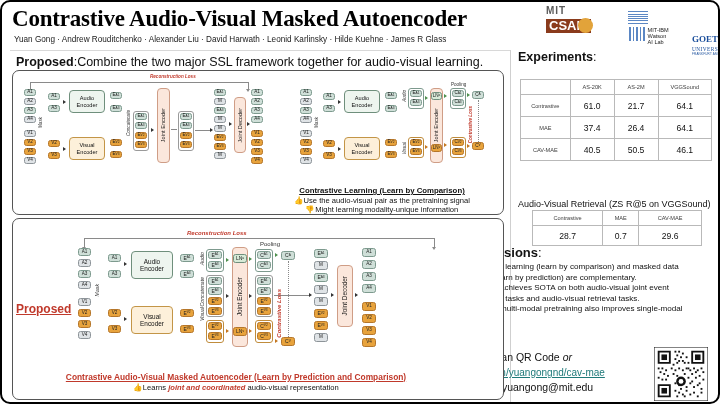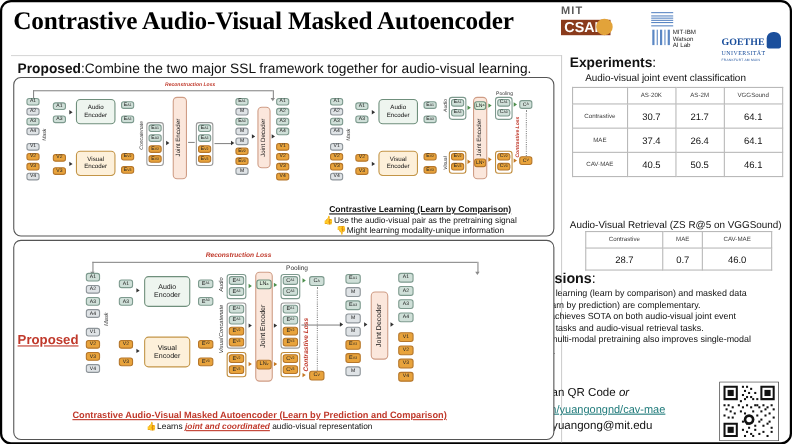--- a/index.html
+++ b/index.html
@@ -11,21 +11,21 @@
   .title{position:absolute;left:10px;top:4px;width:500px;font-family:"Liberation Serif",serif;
          font-weight:bold;font-size:23px;letter-spacing:-0.2px;color:#000;white-space:nowrap;}
   .authors{position:absolute;left:12px;top:33px;width:500px;font-size:8.2px;color:#1a1a1a;white-space:nowrap;}
   .proposed-line{position:absolute;left:14px;top:53px;font-size:12.5px;color:#111;white-space:nowrap;}
   .proposed-line b{font-weight:bold;}
 
   .hrule{position:absolute;left:8px;top:48px;width:500px;height:1px;background:#d8d8d8;}
 
   
   .logos{position:absolute;left:508px;top:2px;width:210px;height:46px;}
-  .logo{position:absolute;}
+  .logo{position:absolute;margin-left:36px;}
   .mit-csail{left:0px;top:1px;width:74px;}
   .mit-word{font-family:"Liberation Sans",sans-serif;font-weight:bold;font-size:10px;color:#5a5a5a;letter-spacing:1px;}
   .csail-badge{margin-top:-2px;background:#8a3b1c;color:#fff;font-weight:bold;font-size:13px;
                padding:0 3px;display:inline-block;letter-spacing:0px;line-height:14px;}
   .csail-dot{display:inline-block;width:15px;height:15px;border-radius:50%;background:#e2a33a;
              vertical-align:-3px;margin-left:-13px;}
   .watson{left:82px;top:6px;width:60px;font-size:5.6px;color:#222;line-height:6px;}
   .bars{display:inline-block;vertical-align:middle;width:20px;}
   .bars i{display:block;height:1px;background:#5b87c4;margin:1.3px 0;}
   .bars.vert{width:18px;height:14px;}
@@ -66,21 +66,21 @@
 
   
   .panel{position:absolute;box-sizing:border-box;border:1.2px solid #555;border-radius:7px;background:#fff;}
   #panel-top{left:10px;top:68px;width:492px;height:145px;}
   #panel-bottom{left:10px;top:216px;width:492px;height:182px;}
 
   .cap{position:absolute;text-align:center;font-size:7.6px;color:#111;}
   .cap .hdr{font-weight:bold;text-decoration:underline;font-size:7.8px;display:block;margin-bottom:1px;}
   .cap.red .hdr{color:#c0392b;}
   .thumb{color:#e8a72a;}
-  .cap .red{color:#c0392b;text-decoration:underline;}
+  .cap .red{color:#c0392b;}
   .cap b{font-weight:bold;}
   .cap i{font-style:italic;}
 
   .proposed-tag{position:absolute;left:14px;top:300px;font-size:12px;font-weight:bold;color:#c0392b;
                 text-decoration:underline;}
 
   
   .tok{position:absolute;box-sizing:border-box;border-radius:2.5px;border:0.8px solid #6d6d6d;
        font-size:4.6px;text-align:center;color:#1a1a1a;line-height:1;display:flex;
        align-items:center;justify-content:center;}
@@ -115,20 +115,21 @@
   .ah-d{border-width:3.4px 2.2px 0 2.2px;border-color:#333 transparent transparent transparent;}
   .ah-d.gray{border-top-color:#8a8a8a;}
   .dotted{position:absolute;border-left:1.2px dotted #8a8a8a;}
 </style>
 </head>
 <body>
 
 <div id="poster">
 
   <div class="title">Contrastive Audio-Visual Masked Autoencoder</div>
+  <div class="authors">Yuan Gong · Andrew Rouditchenko · Alexander Liu · David Harwath · Leonid Karlinsky · Hilde Kuehne · James R Glass</div>
   <div class="hrule"></div>
   <div class="proposed-line">
     <b>Proposed</b><span>:Combine the two major SSL framework together for audio-visual learning.</span>
   </div>
 
   <div class="logos">
     <div class="logo mit-csail">
       <div class="mit-word">MIT</div>
       <div><span class="csail-badge">CSAIL</span><span class="csail-dot"></span></div>
     </div>
@@ -146,33 +147,32 @@
     <div class="logo goethe">
       <div><span class="goethe-word">GOETHE</span><span class="bust"></span></div>
       <div class="goethe-sub">UNIVERSITÄT</div>
       <div class="goethe-sub2">FRANKFURT AM MAIN</div>
     </div>
   </div>
 
   <div class="divider-v"></div>
 
   <div class="exp-title"><span>Experiments</span><span style="font-weight:normal">:</span></div>
-  <div class="exp-sub">Audio-visual joint event classification</div>
 
   <table class="res" id="table1">
     <tbody>
         <tr>
       <th style="width:26%"></th>
       <th style="width:23%">AS-20K</th>
       <th style="width:23%">AS-2M</th>
       <th style="width:28%">VGGSound</th>
     </tr>
     <tr>
       <td class="rowhdr">Contrastive</td>
-      <td class="val">30.7</td>
+      <td class="val">61.0</td>
       <td class="val">21.7</td>
       <td class="val">64.1</td>
     </tr>
     <tr>
       <td class="rowhdr">MAE</td>
       <td class="val">37.4</td>
       <td class="val">26.4</td>
       <td class="val">64.1</td>
     </tr>
     <tr>
@@ -189,21 +189,21 @@
   <table class="res" id="table2">
     <tbody>
         <tr>
       <th>Contrastive</th>
       <th>MAE</th>
       <th>CAV-MAE</th>
     </tr>
     <tr>
       <td class="val">28.7</td>
       <td class="val">0.7</td>
-      <td class="val">46.0</td>
+      <td class="val">29.6</td>
     </tr>
   </tbody>
     </table>
 
   <div class="concl-title"><span>Conclusions</span><span style="font-weight:normal">:</span></div>
   <div class="concl-body">
     <div>- Contrastive learning (learn by comparison) and masked data modeling (learn by prediction) are complementary.</div>
     <div>- CAV-MAE achieves SOTA on both audio-visual joint event classification tasks and audio-visual retrieval tasks.</div>
     <div>- CAV-MAE multi-modal pretraining also improves single-modal performance.</div>
   </div>

